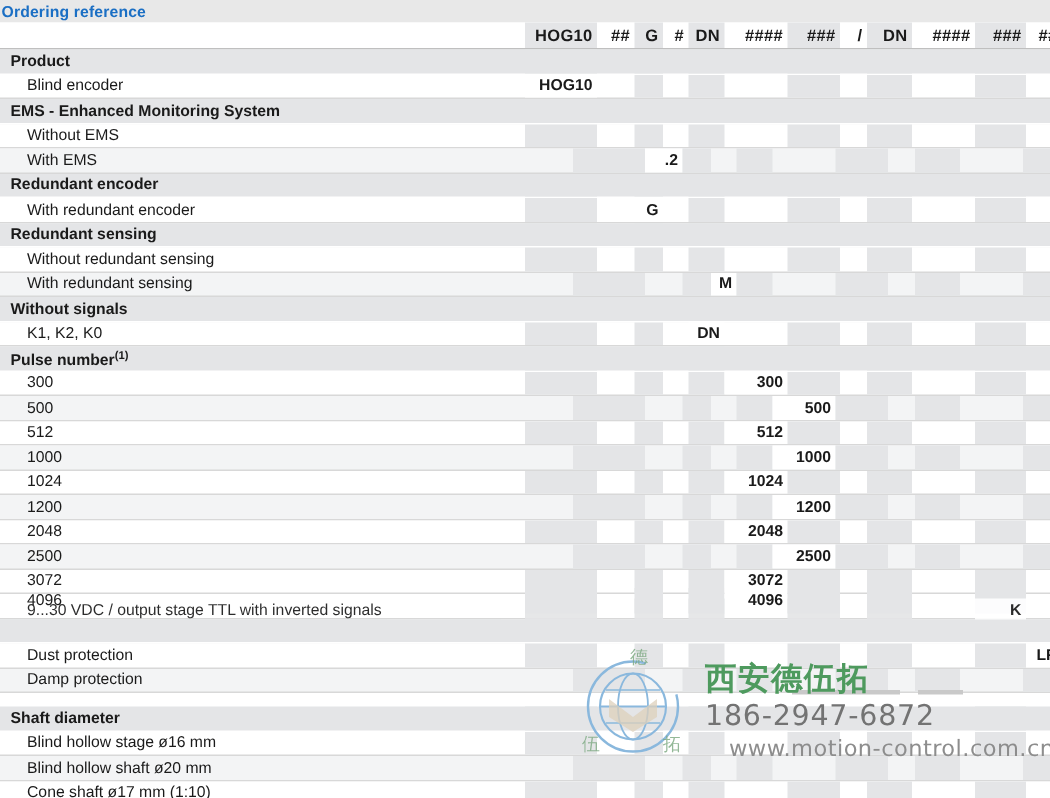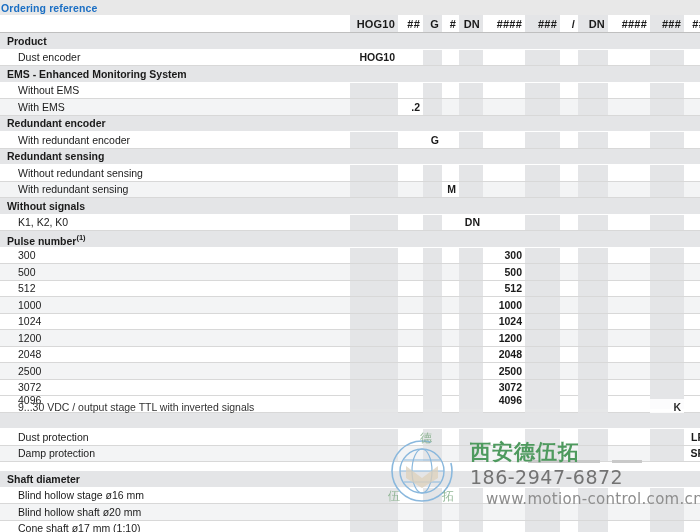--- a/index.html
+++ b/index.html
@@ -46,21 +46,21 @@
   .trow.hdr-row {
     height: 18px;
     background: #ffffff;
     border-bottom: 1px solid #bfbfbf;
   }
   .trow.section {
     background: #e4e5e7;
     border-bottom: 1px solid #ffffff;
   }
   .trow.opt-a { background: #ffffff; }
-  .trow.opt-b { background: #f3f4f5; }
+  .trow.opt-b { background: #f3f4f5; gap: 32px; }
   .trow.spacer {
     height: 9px;
     background: #ffffff;
     border-bottom: none;
   }
 
   
   .lbl {
     flex: 0 0 350px;
     padding-left: 7px;
@@ -207,21 +207,21 @@
         <div class="cell c5 plain"></div>
         <div class="cell c6 band plain"></div>
         <div class="cell c7 plain"></div>
         <div class="cell c8 band plain"></div>
         <div class="cell c9 plain"></div>
         <div class="cell c10 band plain"></div>
         <div class="cell c11 plain"></div>
       </div>
     </div>
     <div class="trow opt-a">
-      <div class="lbl ind">Dust encoder</div>
+      <div class="lbl ind">Blind encoder</div>
       <div class="cols">
         <div class="cell c0 band plain white" style="font-weight: bold; background: rgb(255, 255, 255);">HOG10</div>
         <div class="cell c1 plain"></div>
         <div class="cell c2 band plain"></div>
         <div class="cell c3 plain"></div>
         <div class="cell c4 band plain"></div>
         <div class="cell c5 plain"></div>
         <div class="cell c6 band plain"></div>
         <div class="cell c7 plain"></div>
         <div class="cell c8 band plain"></div>

